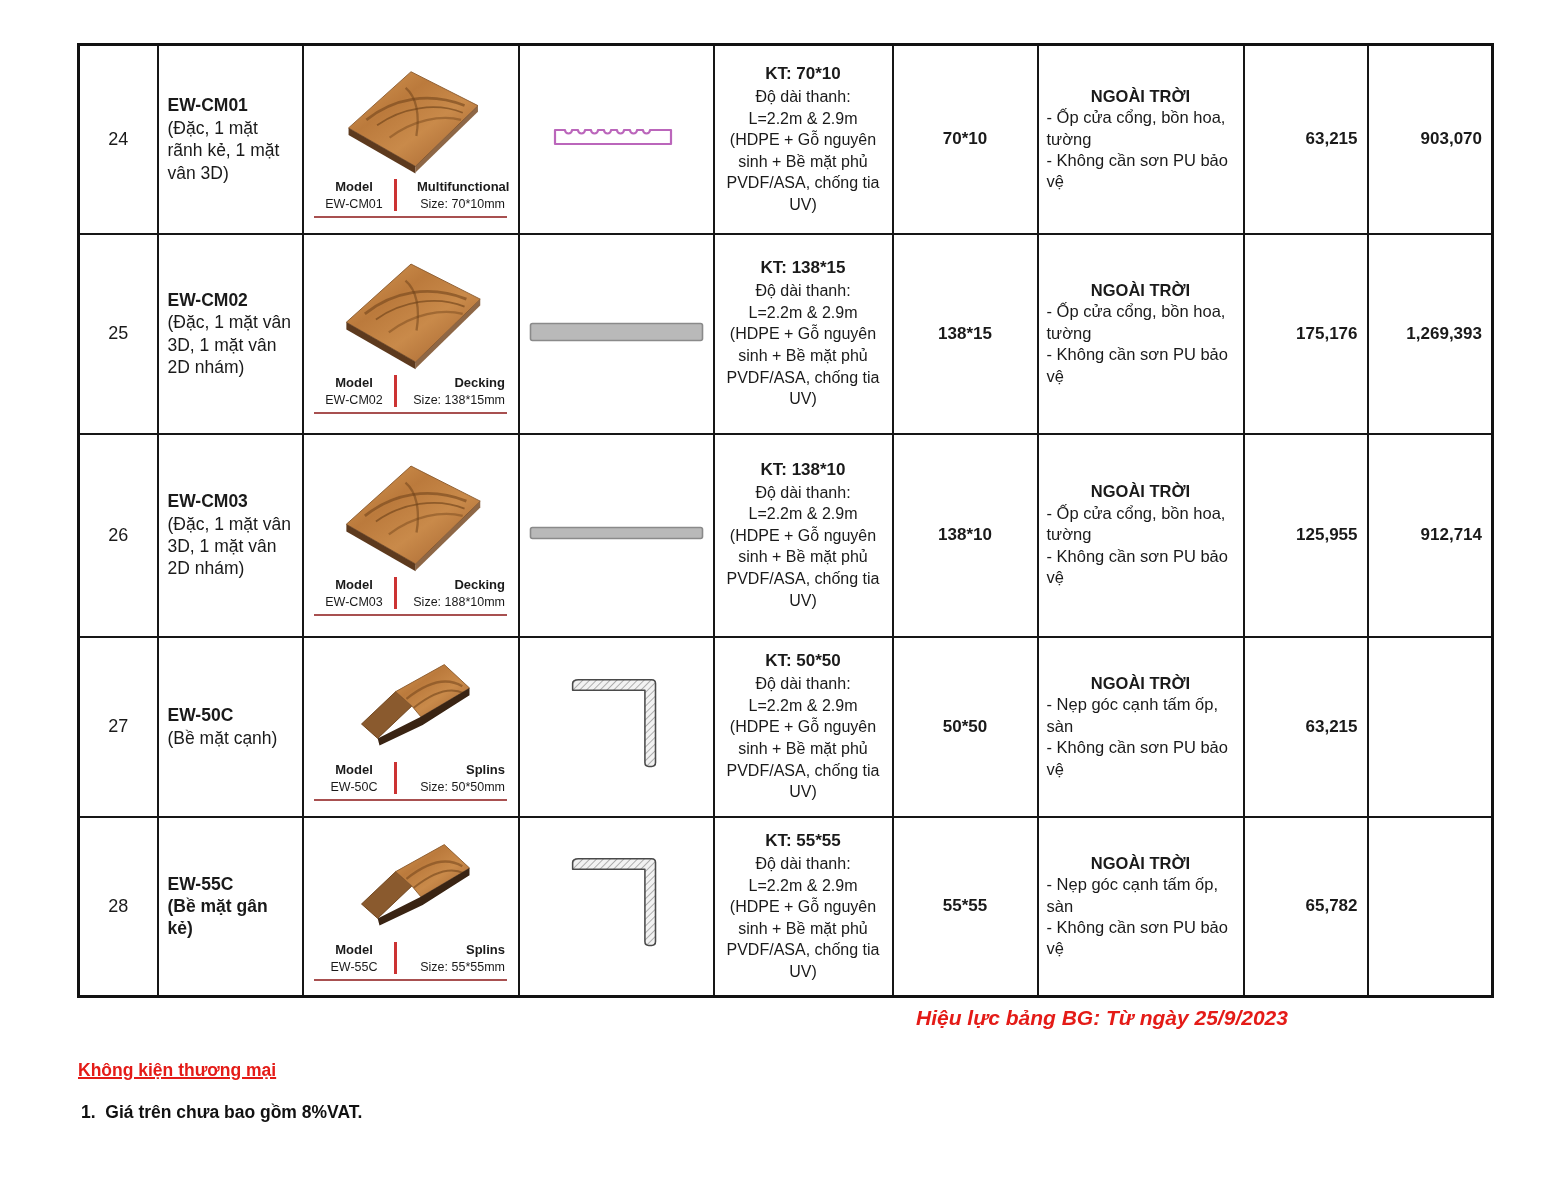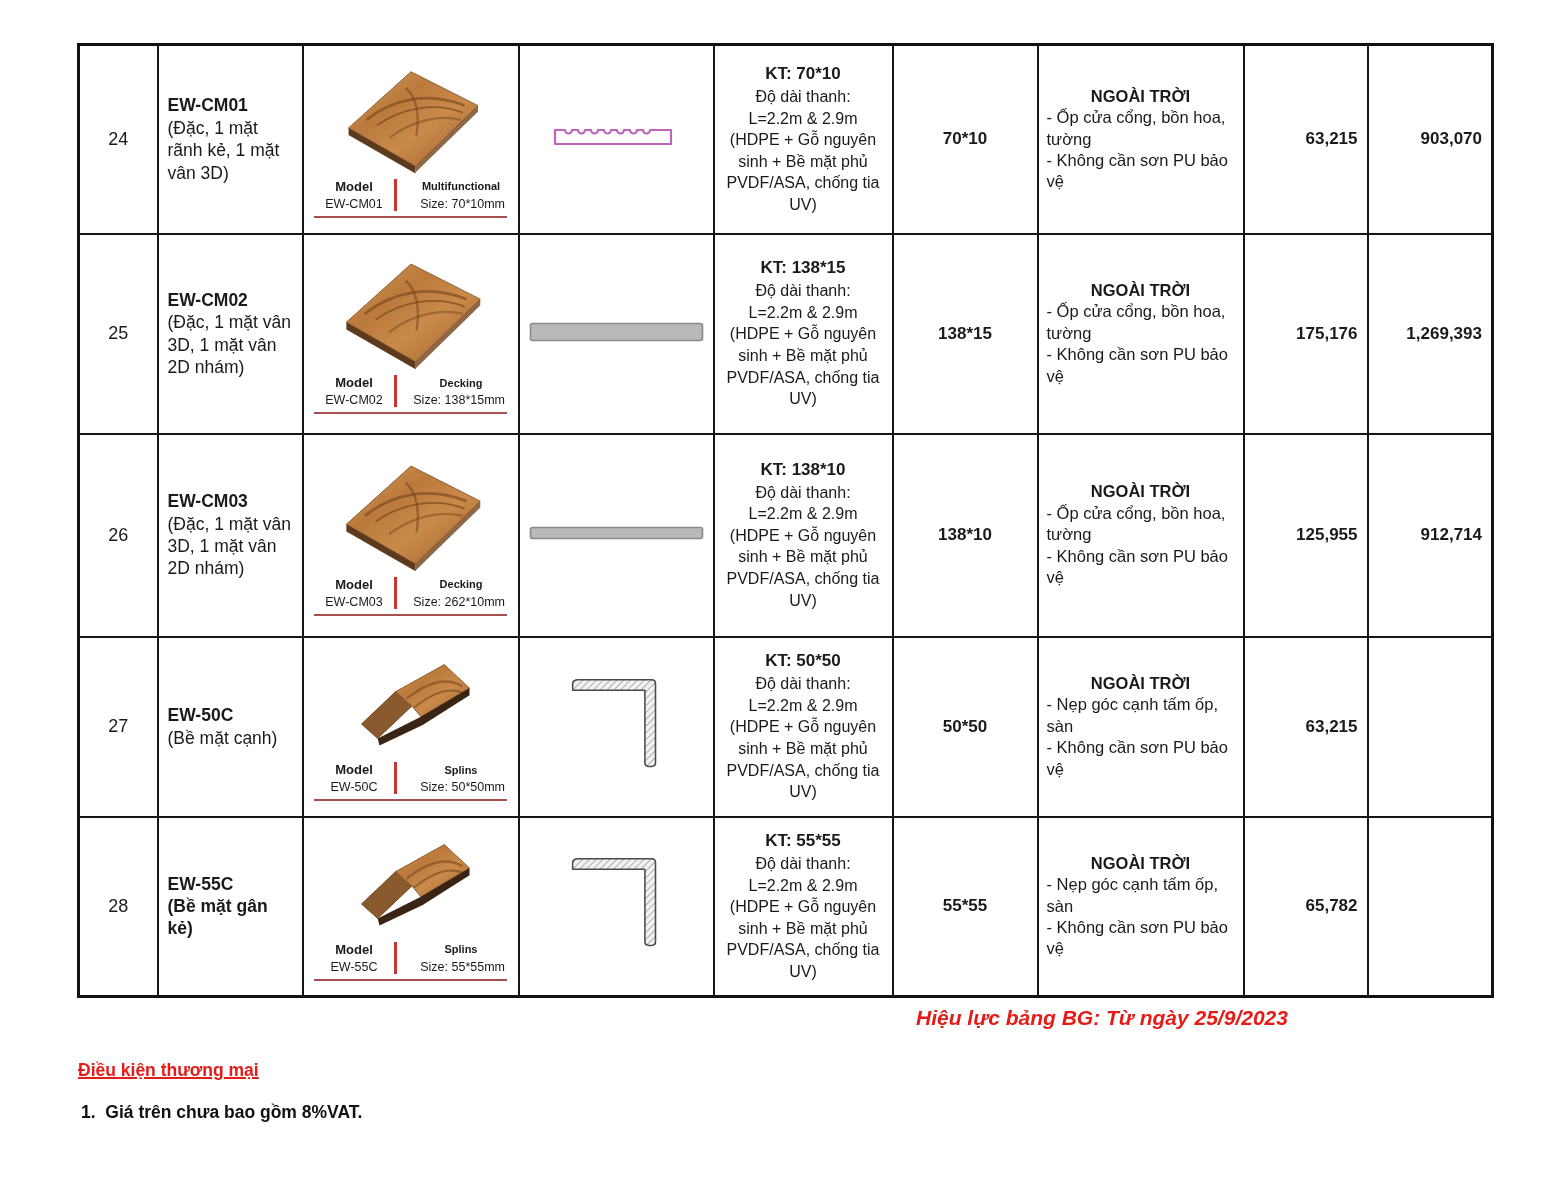--- a/index.html
+++ b/index.html
@@ -25,21 +25,21 @@
   td.c-photo{text-align:center;padding:4px 6px;}
   .photo{display:flex;align-items:center;justify-content:center;}
   
   .caption{
     display:grid;grid-template-columns:80px 3px 108px;
     width:193px;margin:2px auto 0 auto;
     border-bottom:2.5px solid #a85050;padding-bottom:5px;align-items:center;
   }
   .cap-div{grid-column:2;grid-row:1/3;background:#cc3333;width:2.5px;height:100%;margin:0 auto;}
   .cap-l1c1{grid-column:1;grid-row:1;font-weight:bold;font-size:13px;text-align:center;}
-  .cap-l1c2{grid-column:3;grid-row:1;font-weight:bold;font-size:11px;text-align:center;padding-left:20px;}
+  .cap-l1c2{grid-column:3;grid-row:1;font-weight:bold;font-size:13px;text-align:right;padding-left:20px;}
   .cap-l2c1{grid-column:1;grid-row:2;font-size:12.5px;text-align:center;padding-top:3px;}
   .cap-l2c2{grid-column:3;grid-row:2;font-size:12.5px;text-align:right;padding-left:9px;padding-top:3px;}
   td.c-cross{text-align:center;}
   td.c-kt{text-align:center;font-size:16px;line-height:1.35;padding:2px 4px;}
   .kt-title{font-weight:bold;font-size:17px;}
   td.c-size{text-align:center;font-weight:bold;font-size:17px;}
   td.c-usage{font-size:16.5px;line-height:1.3;padding:2px 8px;}
   .usage-h{font-weight:bold;text-align:center;}
   .usage-l{text-align:left;}
   td.c-price{text-align:right;font-weight:bold;font-size:17px;padding-right:9px;border-radius:28px;}
@@ -211,21 +211,21 @@
       <div class="photo">
         <svg width="168" height="120" viewBox="0 0 180 130">
               <use href="#plank"></use>
             </svg>
       </div>
       <div class="caption">
         <span class="cap-l1c1">Model</span>
         <div class="cap-div"></div>
         <span class="cap-l1c2">Decking</span>
         <span class="cap-l2c1">EW-CM03</span>
-        <span class="cap-l2c2">Size: 262*10mm</span>
+        <span class="cap-l2c2">Size: 188*10mm</span>
       </div>
     </td>
     <td class="c-cross">
       <svg width="175" height="14" viewBox="0 0 175 14">
             <use href="#prof-bar-thin"></use>
           </svg>
     </td>
     <td class="c-kt">
       <div class="kt-title">KT: 138*10</div>
       <div class="kt-line">Độ dài thanh:</div>
@@ -320,14 +320,14 @@
       <div class="usage-l">- Nẹp góc cạnh tấm ốp, sàn</div>
       <div class="usage-l">- Không cần sơn PU bảo vệ</div>
     </td>
     <td class="c-price">65,782</td>
     <td class="c-price"></td>
   </tr>
 </tbody>
   </table>
 
 <div class="validity">Hiệu lực bảng BG: Từ ngày 25/9/2023</div>
-<div class="terms-heading">Điều kiện thương mại</div>
+<div class="terms-heading">Không kiện thương mại</div>
 <div class="term-1">1.  Giá trên chưa bao gồm 8%VAT.</div>
 
 </body></html>

